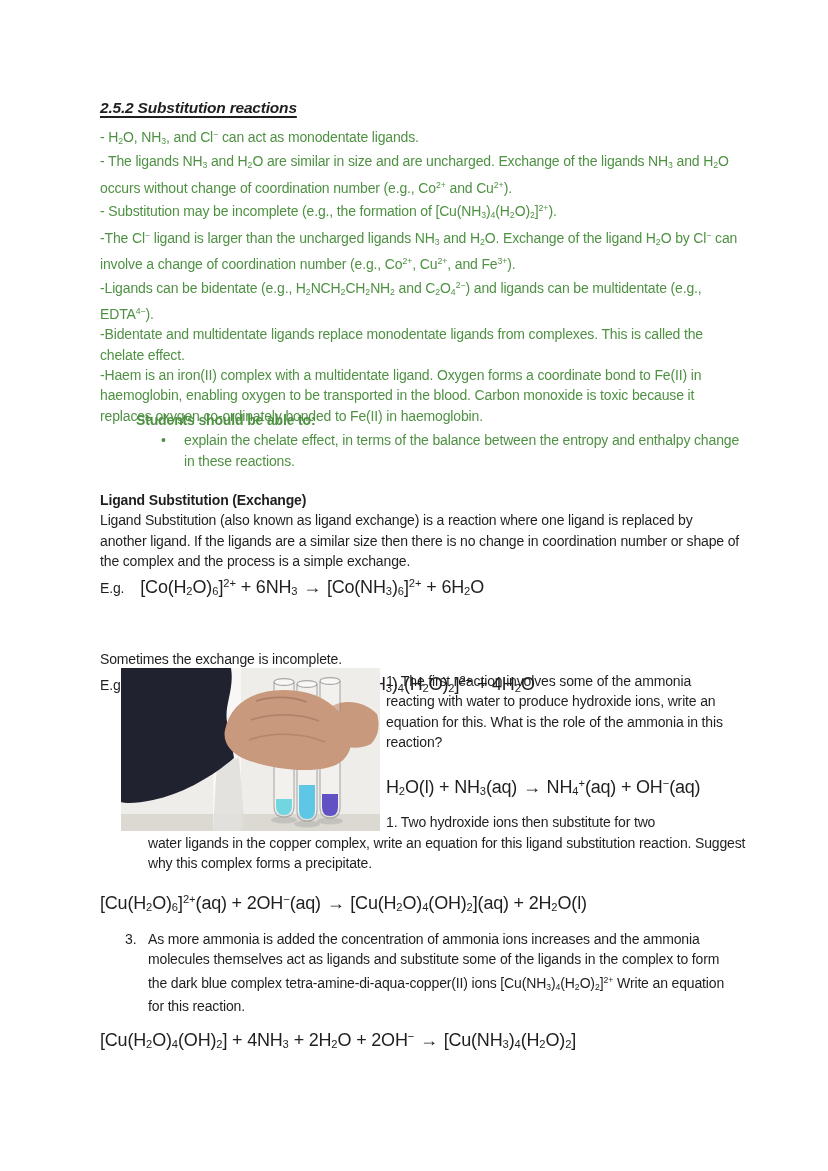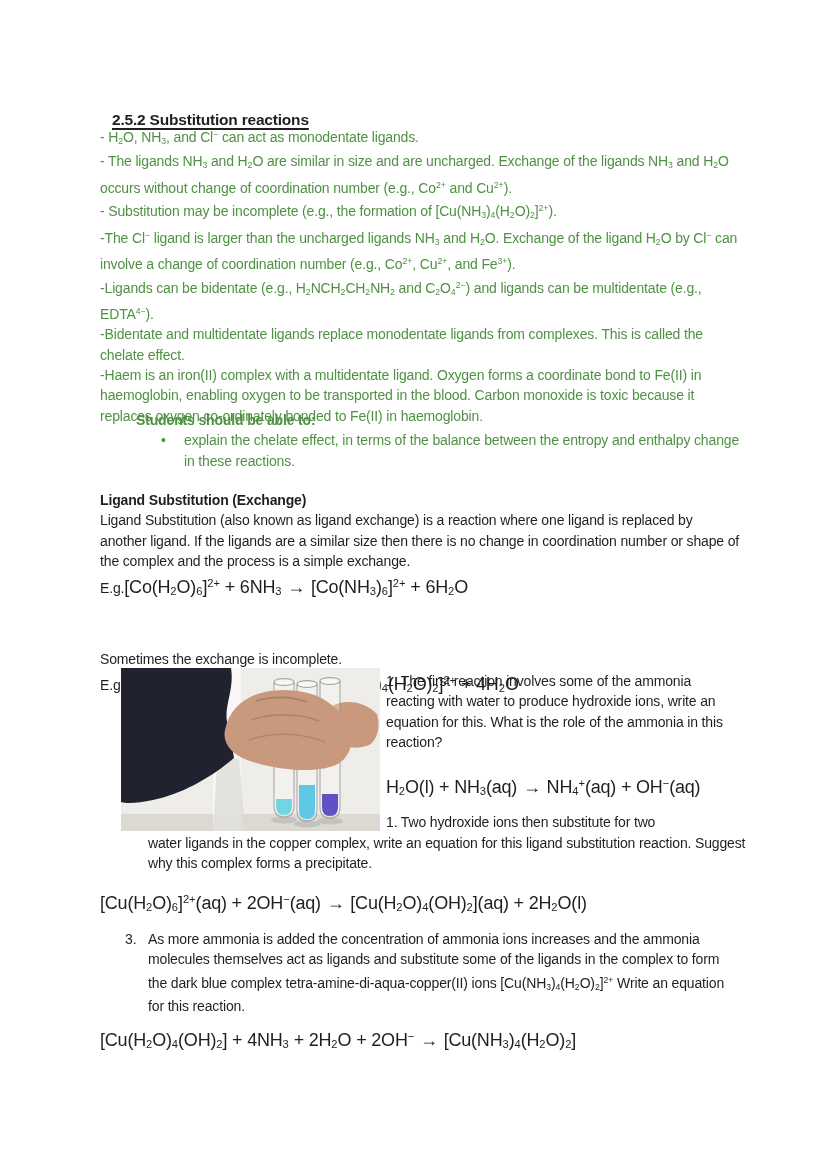--- a/index.html
+++ b/index.html
@@ -14,33 +14,33 @@
   .green { color:var(--green,#4f9143); }
   .bold { font-weight:700; }
   .doc-title {
     font-size:15.5px; font-weight:700; letter-spacing:-0.2px;
     text-decoration:underline; text-underline-offset:3px; text-decoration-thickness:1.5px;
   }
   sub { font-size:62%; vertical-align:-0.2em; letter-spacing:0; }
   sup { font-size:62%; vertical-align:0.55em; letter-spacing:0; }
   .arr { font-weight:700; padding:0 1px; }
   .eq { font-size:18px; line-height:21px; letter-spacing:-0.2px; white-space:nowrap; }
-  .eq-row { display:flex; gap:0; align-items:baseline; }
+  .eq-row { display:flex; gap:16px; align-items:baseline; }
   .bullet-row { display:flex; }
   .bullet-marker { flex:0 0 23px; text-align:left; }
   .num-row { display:flex; }
   .num-marker { flex:0 0 23px; }
   .figure-photo svg { display:block; }
 </style>
 </head>
 <body>
 
 <div class="page">
 
-  <h1 class="abs doc-title" style="left:100px; top:99px; margin:12px;">2.5.2 Substitution reactions</h1>
+  <h1 class="abs doc-title" style="left:100px; top:99px; margin:0;font-style:italic;">2.5.2 Substitution reactions</h1>
 
   <div class="abs body-text green" style="left:100px; top:124px; width:640px;">
     <p>- H<sub>2</sub>O, NH<sub>3</sub>, and Cl<sup>−</sup> can act as monodentate ligands.</p>
     <p>- The ligands NH<sub>3</sub> and H<sub>2</sub>O are similar in size and are uncharged. Exchange of the ligands NH<sub>3</sub> and H<sub>2</sub>O occurs without change of coordination number (e.g., Co<sup>2+</sup> and Cu<sup>2+</sup>).</p>
     <p>- Substitution may be incomplete (e.g., the formation of [Cu(NH<sub>3</sub>)<sub>4</sub>(H<sub>2</sub>O)<sub>2</sub>]<sup>2+</sup>).</p>
     <p>-The Cl<sup>−</sup> ligand is larger than the uncharged ligands NH<sub>3</sub> and H<sub>2</sub>O. Exchange of the ligand H<sub>2</sub>O by Cl<sup>−</sup> can involve a change of coordination number (e.g., Co<sup>2+</sup>, Cu<sup>2+</sup>, and Fe<sup>3+</sup>).</p>
     <p>-Ligands can be bidentate (e.g., H<sub>2</sub>NCH<sub>2</sub>CH<sub>2</sub>NH<sub>2</sub> and C<sub>2</sub>O<sub>4</sub><sup>2−</sup>) and ligands can be multidentate (e.g., EDTA<sup>4−</sup>).</p>
     <p>-Bidentate and multidentate ligands replace monodentate ligands from complexes. This is called the chelate effect.</p>
     <p>-Haem is an iron(II) complex with a multidentate ligand. Oxygen forms a coordinate bond to Fe(II) in haemoglobin, enabling oxygen to be transported in the blood. Carbon monoxide is toxic because it replaces oxygen co-ordinately bonded to Fe(II) in haemoglobin.</p>
   </div>

